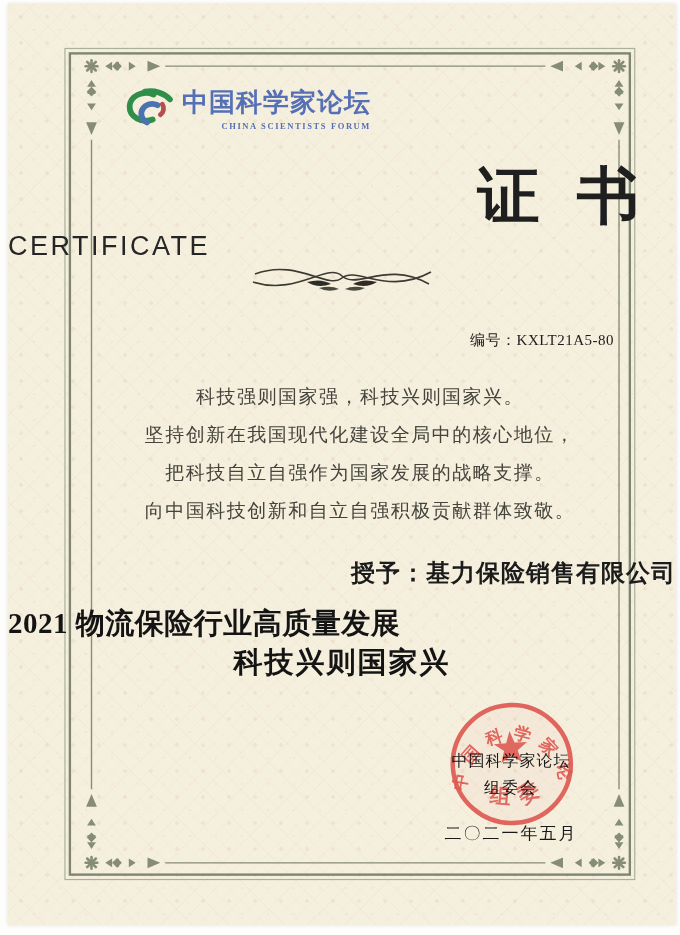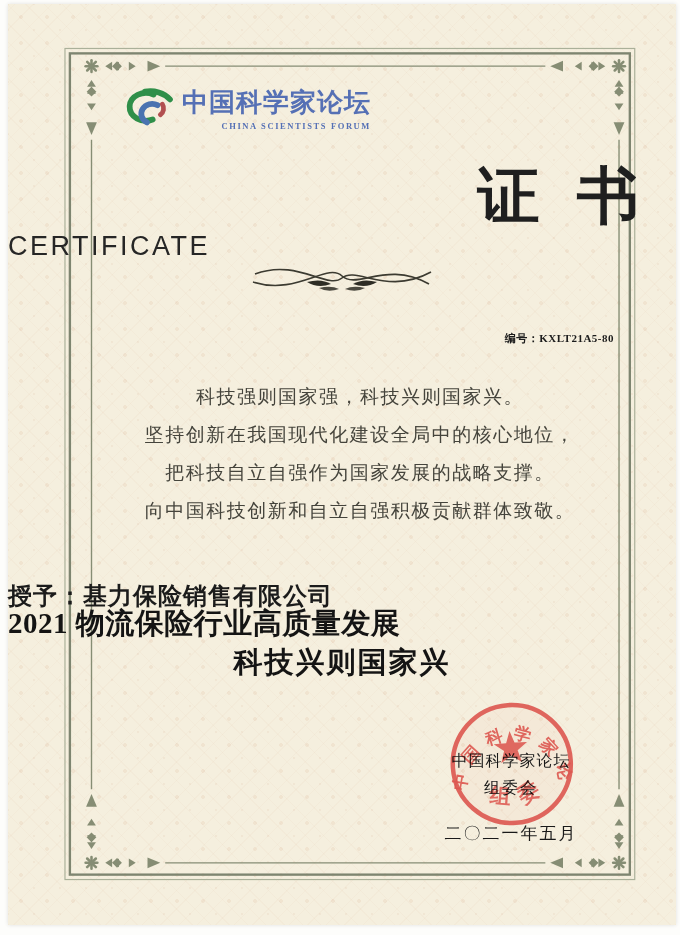--- a/index.html
+++ b/index.html
@@ -45,31 +45,31 @@
   }
   .cert-en {
     position: absolute; top: 227px; width: 100%; text-align: left;
     font-family: "Liberation Sans", sans-serif;
     font-size: 27px; color: #262626; letter-spacing: 2.5px;
   }
   .flourish { position: absolute; top: 252px; left: 50%; transform: translateX(-50%); }
 
   .serial {
     position: absolute; top: 327px; right: 62px;
-    font-size: 11px; font-weight: bold; color: #1c1c1c; letter-spacing: .5px; margin-left: 24px;
+    font-size: 15px; font-weight: normal; color: #1c1c1c; letter-spacing: .5px; margin-left: 24px;
   }
 
   .body-lines { position: absolute; top: 378px; width: 100%; text-align: center; }
   .body-line {
     font-size: 19px; color: #45443c; letter-spacing: 1.5px;
     height: 38px; line-height: 30px; margin-left: 36px;
   }
 
   .award-line {
-    position: absolute; top: 576px; width: 100%; text-align: left;
+    position: absolute; top: 553px; width: 100%; text-align: right;
     font-size: 24px; font-weight: 600; color: #1b1b1b; letter-spacing: 1px;
   }
   .award-title-1 {
     position: absolute; top: 600px; width: 100%; 
     font-size: 29px; font-weight: bold; color: #141414; letter-spacing: .5px;
   }
   .award-title-2 {
     position: absolute; top: 639px; width: 100%; text-align: center;
     font-size: 29px; font-weight: bold; color: #141414; letter-spacing: 2px;
   }

